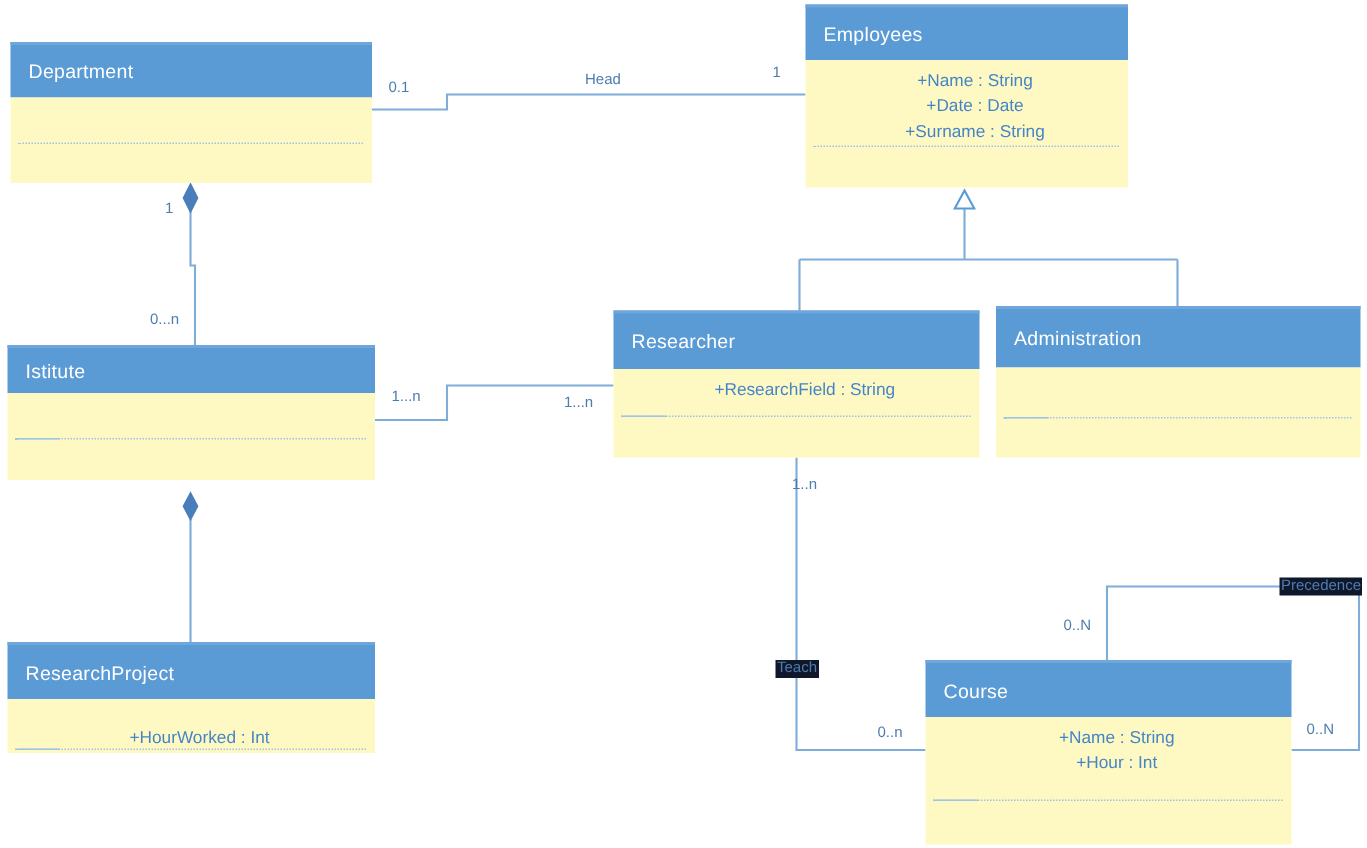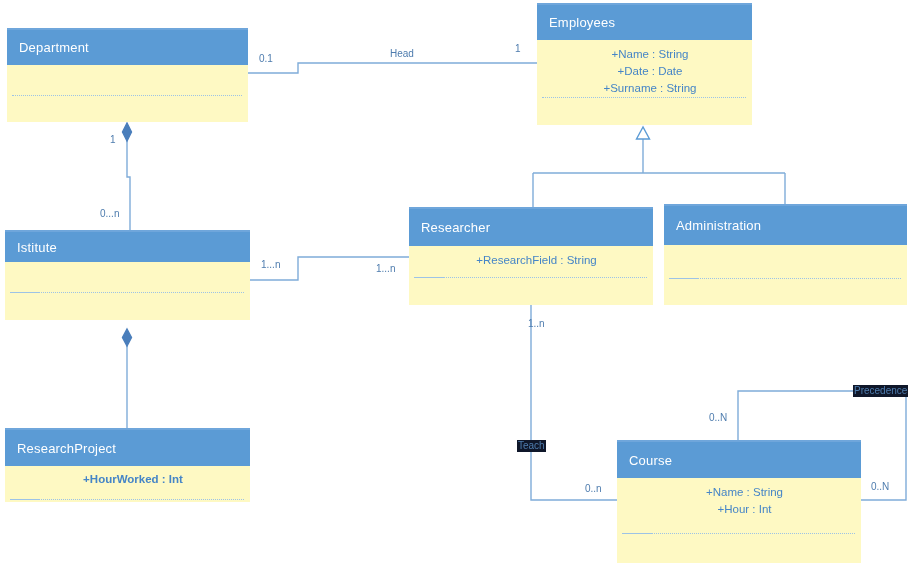--- a/index.html
+++ b/index.html
@@ -170,21 +170,21 @@
     <div class="uml-body" style="height:60px;">
       <div class="uml-divider solid-start" style="top:33px;"></div>
     </div>
   </div>
 
   <div class="uml-class" style="left:5px;top:428px;width:245px;height:74px;">
     <div class="uml-header" style="height:38px;">
       <span class="uml-title">ResearchProject</span>
     </div>
     <div class="uml-body" style="height:36px;">
-      <div class="uml-attrs" style="padding-top:5px;font-weight:bold;">
+      <div class="uml-attrs" style="padding-top:18px;">
         <div class="uml-attr">+HourWorked : Int</div>
       </div>
       <div class="uml-divider solid-start" style="top:33px;"></div>
     </div>
   </div>
 
   <div class="uml-class" style="left:617px;top:440px;width:244px;height:123px;">
     <div class="uml-header" style="height:38px;">
       <span class="uml-title">Course</span>
     </div>

